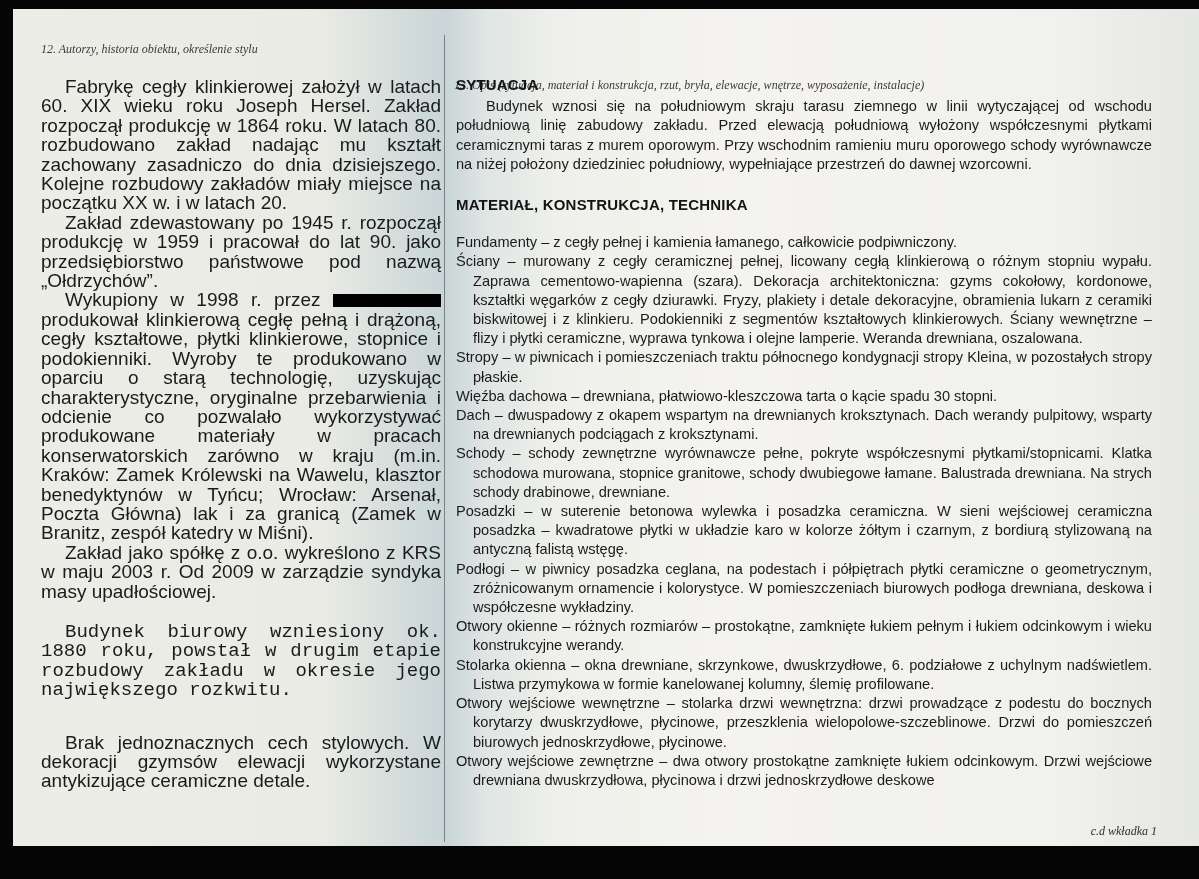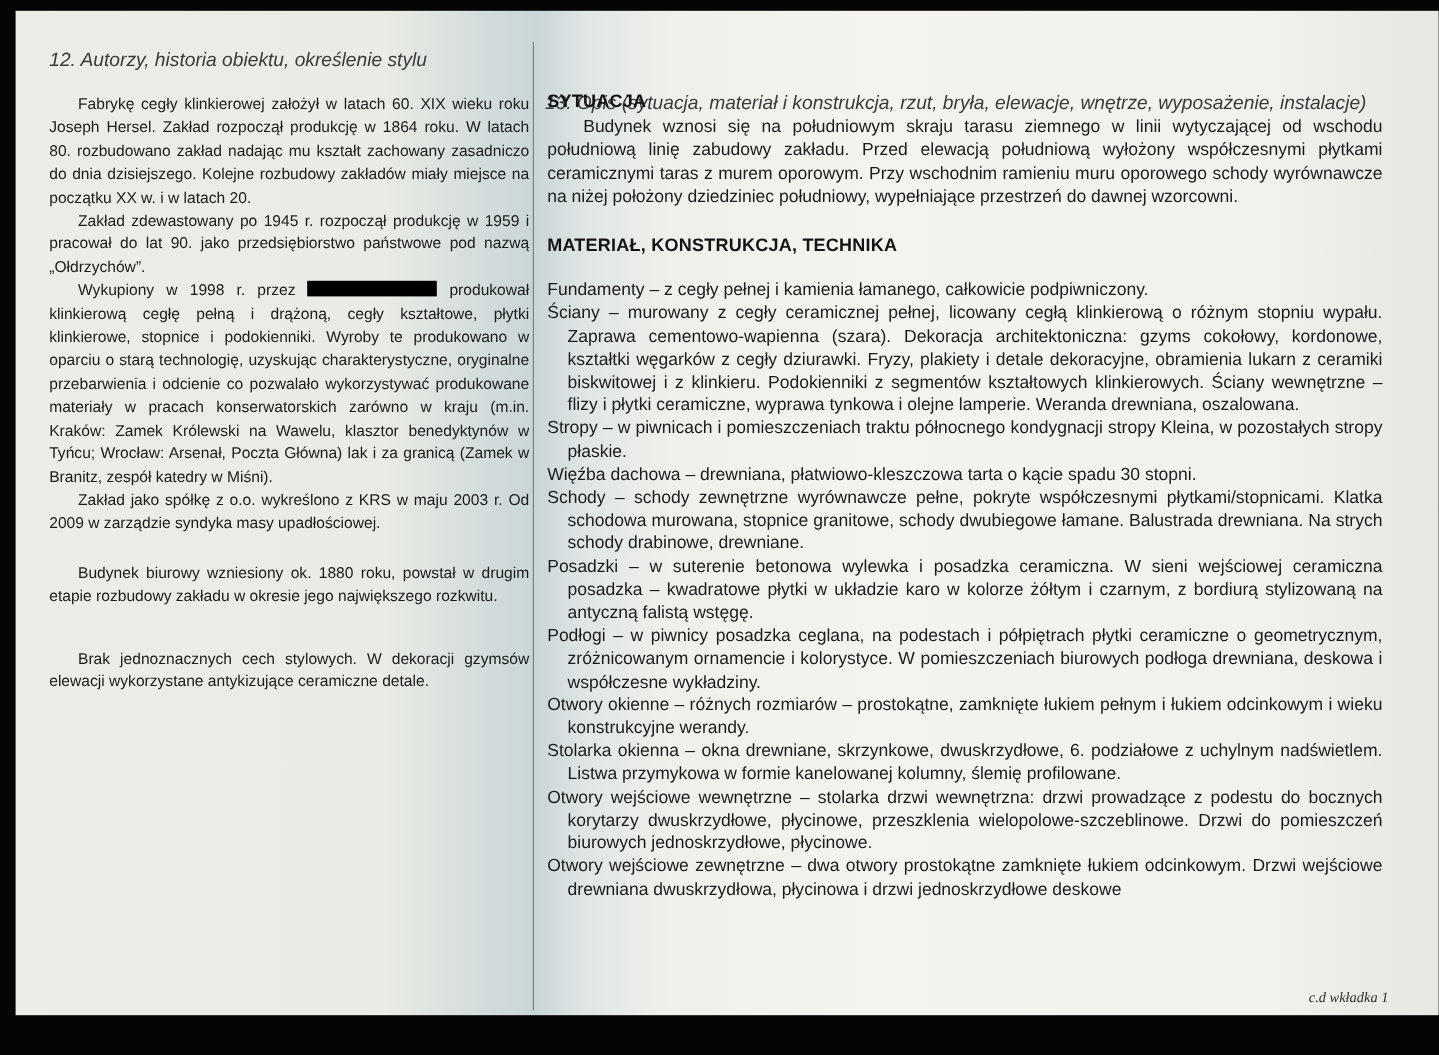--- a/index.html
+++ b/index.html
@@ -19,43 +19,43 @@
     position:absolute;
     left:13px; top:9px; right:0; bottom:33px;
     background: linear-gradient(90deg,
       #ecede6 0%, #e9ebe4 26%, #d6dedd 32%,
       #c9d5d7 36.5%, #e0e6e4 40%, #eff0eb 46%,
       #f4f3ef 60%, #f1f1ed 88%, #e5e7e3 100%);
     color:#1d1d1d;
   }
   .col-header {
     position:absolute;
-    font-family:Liberation Sans, sans-serif;
+    font-family:Liberation Serif, serif;
     font-style:italic;
-    font-size:16px;
+    font-size:12px;
     color:#3a3a3a;
     white-space:nowrap;
   }
   .hdr-left  { left:28px; top:33px; }
   .hdr-right { left:441px; top:36px;margin-top:33px; }
   .divider {
     position:absolute;
     left:431px; top:26px; bottom:4px;
     width:1px;
     background:#7b8182;
   }
   .left-col {
     position:absolute;
     left:28px; top:68px; width:400px;
-    font-size:13px; line-height:19.4px;
+    font-size:19px; line-height:19.4px;
     text-align:justify;
     color:#1b1b1b;
   }
   .left-col .para { text-indent:24px; }
-  .para.gap-sm { margin-top:22px; }
+  .para.gap-sm { margin-top:22px;font-family:Liberation Mono, monospace; }
   .para.gap-lg { margin-top:32px; }
   .redacted {
     display:inline-block;
     width:108px; height:13px;
     background:#000;
     vertical-align:-1px;
   }
   .right-col {
     position:absolute;
     left:443px; top:66px; width:696px;
@@ -115,20 +115,21 @@
       <div class="section-title">SYTUACJA</div>
       <p class="sit-body">Budynek wznosi się na południowym skraju tarasu ziemnego w linii wytyczającej od wschodu południową linię zabudowy zakładu. Przed elewacją południową wyłożony współczesnymi płytkami ceramicznymi taras z murem oporowym. Przy wschodnim ramieniu muru oporowego schody wyrównawcze na niżej położony dziedziniec południowy, wypełniające przestrzeń do dawnej wzorcowni.</p>
 
       <div class="section-title title-materials">MATERIAŁ, KONSTRUKCJA, TECHNIKA</div>
 
       <div class="entries">
         <p class="entry"><span class="term">Fundamenty</span><span> – z cegły pełnej i kamienia łamanego, całkowicie podpiwniczony.</span></p>
         <p class="entry"><span class="term">Ściany</span><span> – murowany z cegły ceramicznej pełnej, licowany cegłą klinkierową o różnym stopniu wypału. Zaprawa cementowo-wapienna (szara). Dekoracja architektoniczna: gzyms cokołowy, kordonowe, kształtki węgarków z cegły dziurawki. Fryzy, plakiety i detale dekoracyjne, obramienia lukarn z ceramiki biskwitowej i z klinkieru. Podokienniki z segmentów kształtowych klinkierowych. Ściany wewnętrzne – flizy i płytki ceramiczne, wyprawa tynkowa i olejne lamperie. Weranda drewniana, oszalowana.</span></p>
         <p class="entry"><span class="term">Stropy</span><span> – w piwnicach i pomieszczeniach traktu północnego kondygnacji stropy Kleina, w pozostałych stropy płaskie.</span></p>
         <p class="entry"><span class="term">Więźba dachowa</span><span> –  drewniana, płatwiowo-kleszczowa tarta o kącie spadu 30 stopni.</span></p>
+        <p class="entry"><span class="term">Dach</span><span> – dwuspadowy z okapem wspartym na drewnianych kroksztynach. Dach werandy pulpitowy, wsparty na drewnianych podciągach z kroksztynami.</span></p>
         <p class="entry"><span class="term">Schody</span><span> – schody zewnętrzne wyrównawcze pełne, pokryte współczesnymi płytkami/stopnicami. Klatka schodowa murowana, stopnice granitowe, schody dwubiegowe łamane. Balustrada drewniana. Na strych schody drabinowe, drewniane.</span></p>
         <p class="entry"><span class="term">Posadzki</span><span> – w suterenie betonowa wylewka i posadzka ceramiczna. W sieni wejściowej ceramiczna posadzka – kwadratowe płytki w układzie karo w kolorze żółtym i czarnym, z  bordiurą  stylizowaną na antyczną falistą wstęgę.</span></p>
         <p class="entry"><span class="term">Podłogi</span><span> – w piwnicy posadzka ceglana, na podestach i półpiętrach płytki ceramiczne o geometrycznym, zróżnicowanym ornamencie i kolorystyce. W pomieszczeniach biurowych podłoga drewniana, deskowa i współczesne wykładziny.</span></p>
         <p class="entry"><span class="term">Otwory okienne</span><span> – różnych rozmiarów – prostokątne, zamknięte łukiem pełnym i łukiem odcinkowym i wieku konstrukcyjne werandy.</span></p>
         <p class="entry"><span class="term">Stolarka okienna</span><span> – okna drewniane, skrzynkowe, dwuskrzydłowe, 6. podziałowe z uchylnym nadświetlem. Listwa przymykowa w formie kanelowanej kolumny, ślemię profilowane.</span></p>
         <p class="entry"><span class="term">Otwory wejściowe wewnętrzne</span><span> – stolarka drzwi wewnętrzna: drzwi prowadzące z podestu do bocznych korytarzy dwuskrzydłowe, płycinowe, przeszklenia wielopolowe-szczeblinowe. Drzwi do pomieszczeń biurowych jednoskrzydłowe, płycinowe.</span></p>
         <p class="entry"><span class="term">Otwory wejściowe zewnętrzne</span><span> – dwa otwory prostokątne zamknięte łukiem odcinkowym. Drzwi wejściowe drewniana dwuskrzydłowa, płycinowa i  drzwi jednoskrzydłowe deskowe</span></p>
       </div>
     </div>
 

